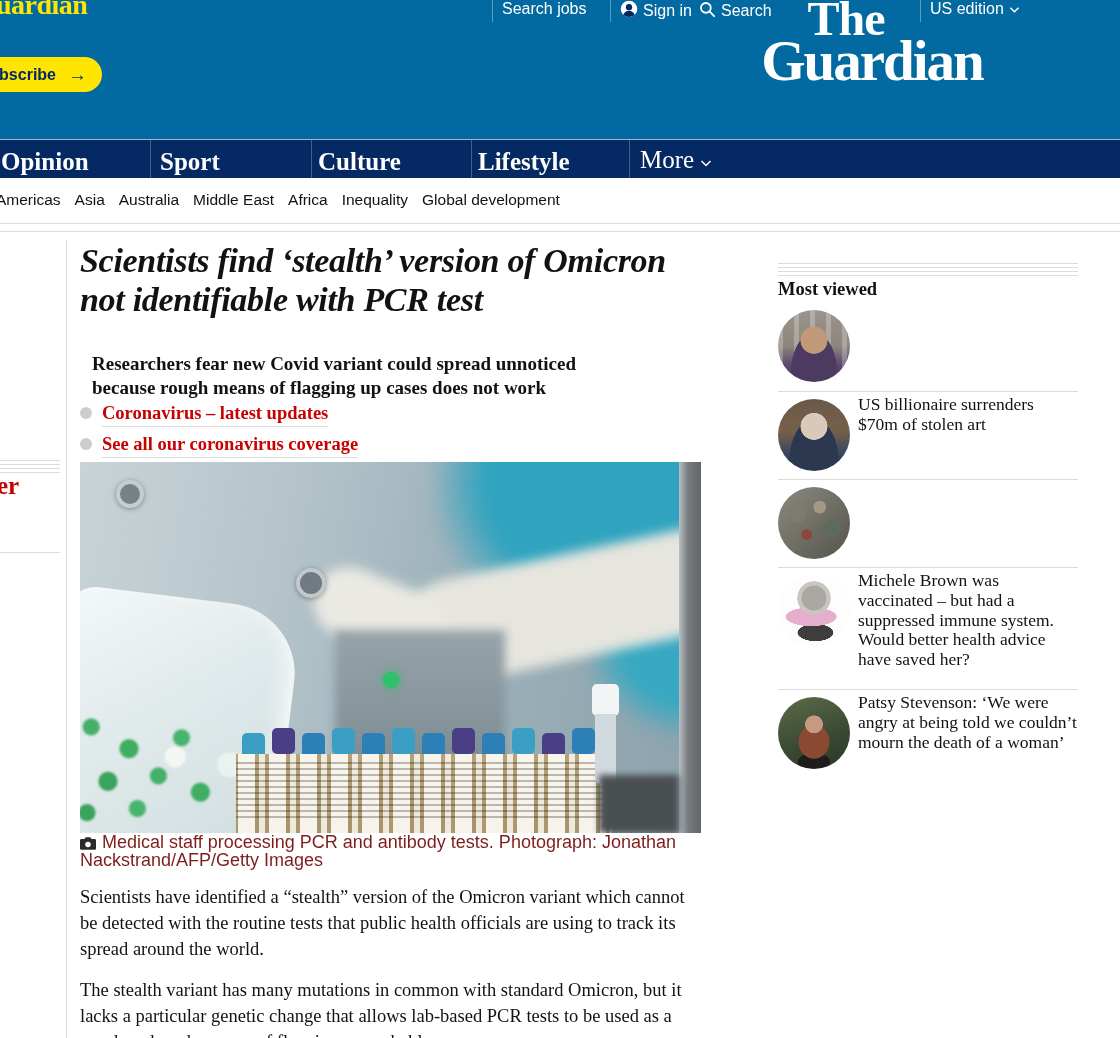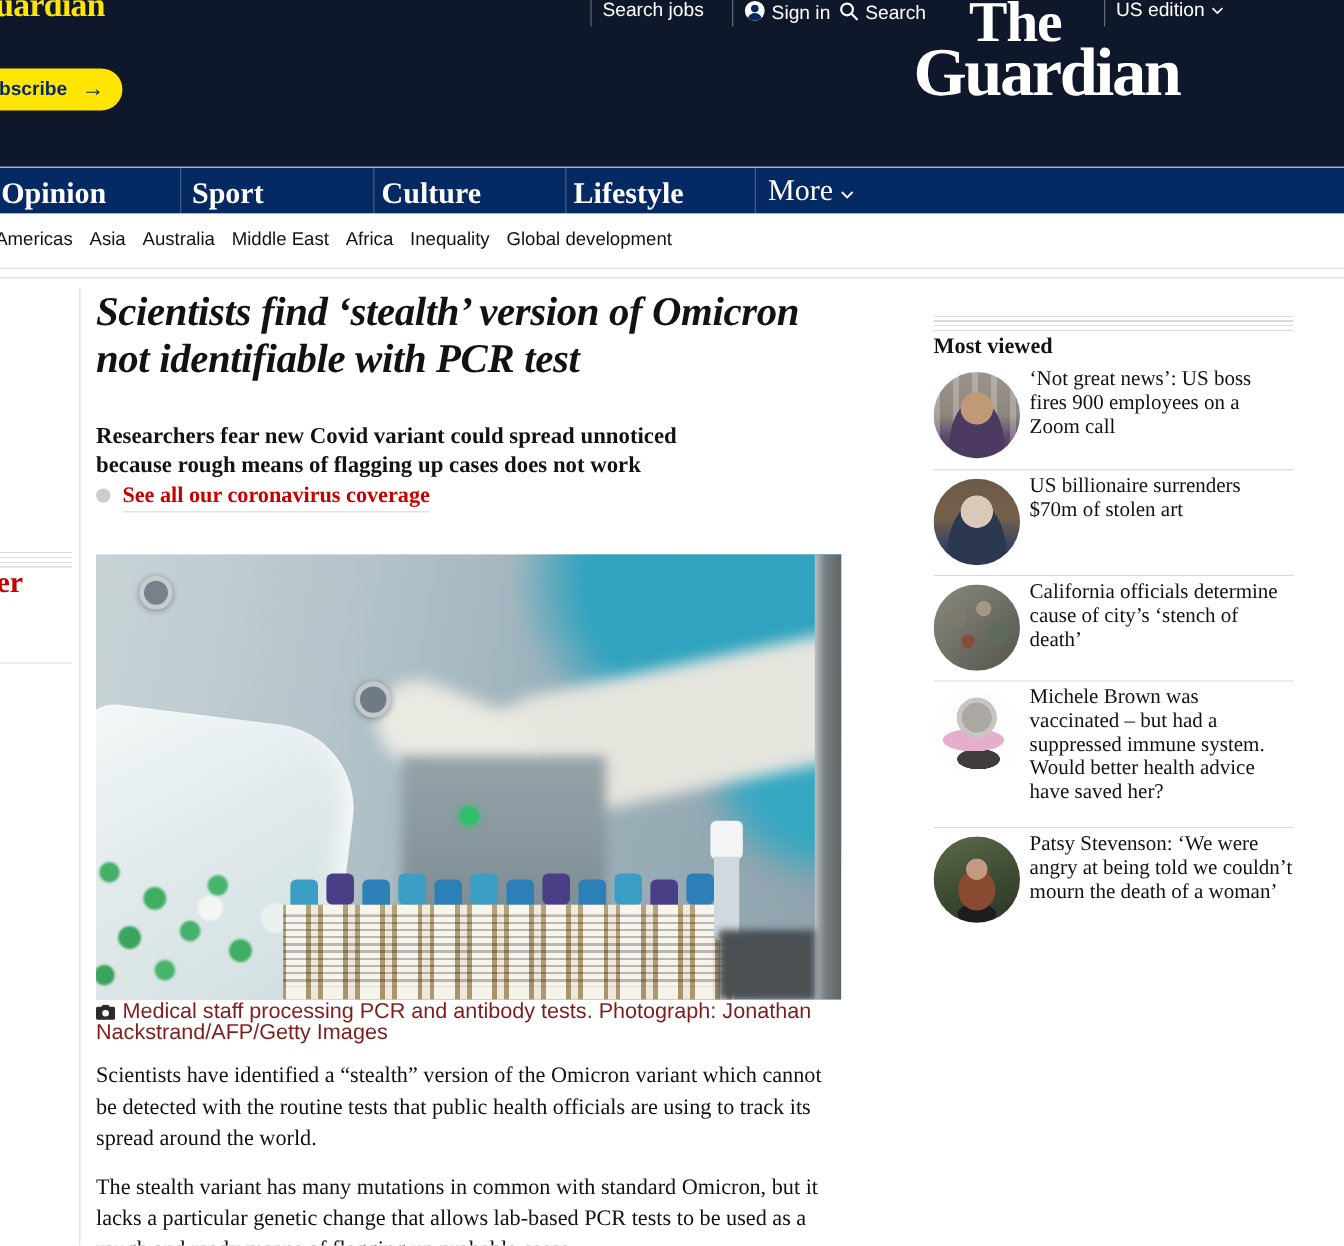--- a/index.html
+++ b/index.html
@@ -1,21 +1,21 @@
 <!DOCTYPE html>
 <html><head>
 <meta charset="utf-8">
 <style>
   * { margin:0; padding:0; box-sizing:border-box; }
   html,body { width:1120px; height:1038px; }
   body { position:relative; overflow:hidden; background:#ffffff;
          font-family:"Liberation Sans","DejaVu Sans",sans-serif; }
 
   
-  .banner { position:absolute; left:0; top:0; width:1120px; height:139px; background:#0f172a; }
+  .banner { position:absolute; left:0; top:0; width:1120px; height:139px; background:#0369a1; }
   .partial-logo { position:absolute; left:-4px; top:-11px; color:#ffe500;
     font-family:"Liberation Serif","DejaVu Serif",serif; font-weight:700; font-size:28px; letter-spacing:-0.5px; }
   .subscribe-pill { position:absolute; left:-36px; top:57px; width:138px; height:35px;
     background:#ffe500; border-radius:18px; color:#052962; display:flex; align-items:center;
     justify-content:flex-end; gap:12px; padding-right:15px; font-weight:700; font-size:16px; }
   .subscribe-pill .arrow { font-size:19px; font-weight:700; }
   .toprow { position:absolute; top:0; left:0; right:0; height:24px; color:#fff; font-size:16px; }
   .toprow .vdiv { position:absolute; top:-4px; width:1px; height:26px; background:rgba(255,255,255,0.35); }
   .toplink { position:absolute; top:0; color:#fff; display:flex; align-items:center; gap:5px; cursor:pointer; }
   .masthead { position:absolute; top:-3px; right:98px; width:300px; text-align:center; color:#fff;
@@ -47,21 +47,21 @@
   .rule4 { background:repeating-linear-gradient(to bottom,#dcdcdc 0 1px,transparent 1px 4px); height:13px; }
   .rail-rule { position:absolute; left:0; top:460px; width:60px; }
   .rail-kicker { position:absolute; left:-3px; top:472px; color:#c70000; font-weight:700; font-size:25px;
     font-family:"Liberation Serif","DejaVu Serif",serif; }
   .rail-line { position:absolute; left:0; top:552px; width:60px; height:1px; background:#dcdcdc; }
 
   
   .headline { position:absolute; left:80px; top:241px; width:595px; color:#121212;
     font-family:"Liberation Serif","DejaVu Serif",serif; font-weight:700; font-size:34px; line-height:39px;
     letter-spacing:-0.3px;font-style:italic; }
-  .standfirst { position:absolute; left:80px; top:352px; width:520px; color:#121212;
+  .standfirst { position:absolute; left:92px; top:352px; width:520px; color:#121212;
     font-family:"Liberation Serif","DejaVu Serif",serif; font-weight:700; font-size:19px; line-height:24px; }
   .related { position:absolute; left:80px; top:403px; }
   .rel-row { display:flex; align-items:flex-start; gap:10px; margin-bottom:7px; cursor:pointer; }
   .bullet { width:12px; height:12px; border-radius:50%; background:#cdcdcd; margin-top:4px; flex:none; }
   .rel-link { color:#c70000; font-family:"Liberation Serif","DejaVu Serif",serif; font-weight:700;
     font-size:18.5px; line-height:21px; border-bottom:1px solid #dcdcdc; padding-bottom:2px; }
 
   
   .hero { position:absolute; left:80px; top:462px; width:621px; height:371px; overflow:hidden;
     background:linear-gradient(100deg,#c9d3d6 0%,#b6c5cb 30%,#a0b4bd 55%,#95a9b3 80%,#8da2ac 100%); }
@@ -232,20 +232,24 @@
 <div class="rail-rule rule4"></div>
 <div class="rail-kicker">er</div>
 <div class="rail-line"></div>
 
 <h1 class="headline">Scientists find ‘stealth’ version of Omicron not identifiable with PCR test</h1>
 <div class="standfirst">Researchers fear new Covid variant could spread unnoticed because rough means of flagging up cases does not work</div>
 
 <div class="related">
   <div class="rel-row">
     <span class="bullet"></span>
+    <span class="rel-link">Coronavirus – latest updates</span>
+  </div>
+  <div class="rel-row">
+    <span class="bullet"></span>
     <span class="rel-link">See all our coronavirus coverage</span>
   </div>
 </div>
 
 <div class="hero">
   <div class="h-coat"></div>
   <div class="h-coat2"></div>
   <div class="h-arm"></div>
   <div class="h-hand"></div>
   <div class="h-machine"></div>
@@ -284,33 +288,31 @@
     </svg><span>Medical staff processing PCR and antibody tests. Photograph: Jonathan Nackstrand/AFP/Getty Images</span></div>
 
 <p class="bodycopy p1">Scientists have identified a “stealth” version of the Omicron variant which cannot be detected with the routine tests that public health officials are using to track its spread around the world.</p>
 <p class="bodycopy p2">The stealth variant has many mutations in common with standard Omicron, but it lacks a particular genetic change that allows lab-based PCR tests to be used as a rough and ready means of flagging up probable cases.</p>
 
 <div class="sb-rule rule4"></div>
 <div class="sb-title">Most viewed</div>
 
 <div class="sb-item" style="top:310px;">
   <div class="avatar av1"></div>
-  <div class="sb-text">‘Not great news’: US boss fires 900 employees on a Zoom call</div>
 </div>
 <div class="sb-div" style="top:391px;"></div>
 
 <div class="sb-item" style="top:399px;">
   <div class="avatar av2"></div>
   <div class="sb-text">US billionaire surrenders $70m of stolen art</div>
 </div>
 <div class="sb-div" style="top:479px;"></div>
 
 <div class="sb-item" style="top:487px;">
   <div class="avatar av3"></div>
-  <div class="sb-text">California officials determine cause of city’s ‘stench of death’</div>
 </div>
 <div class="sb-div" style="top:567px;"></div>
 
 <div class="sb-item" style="top:575px;">
   <div class="avatar av4"></div>
   <div class="sb-text">Michele Brown was vaccinated – but had a suppressed immune system. Would better health advice have saved her?</div>
 </div>
 <div class="sb-div" style="top:689px;"></div>
 
 <div class="sb-item" style="top:697px;">

